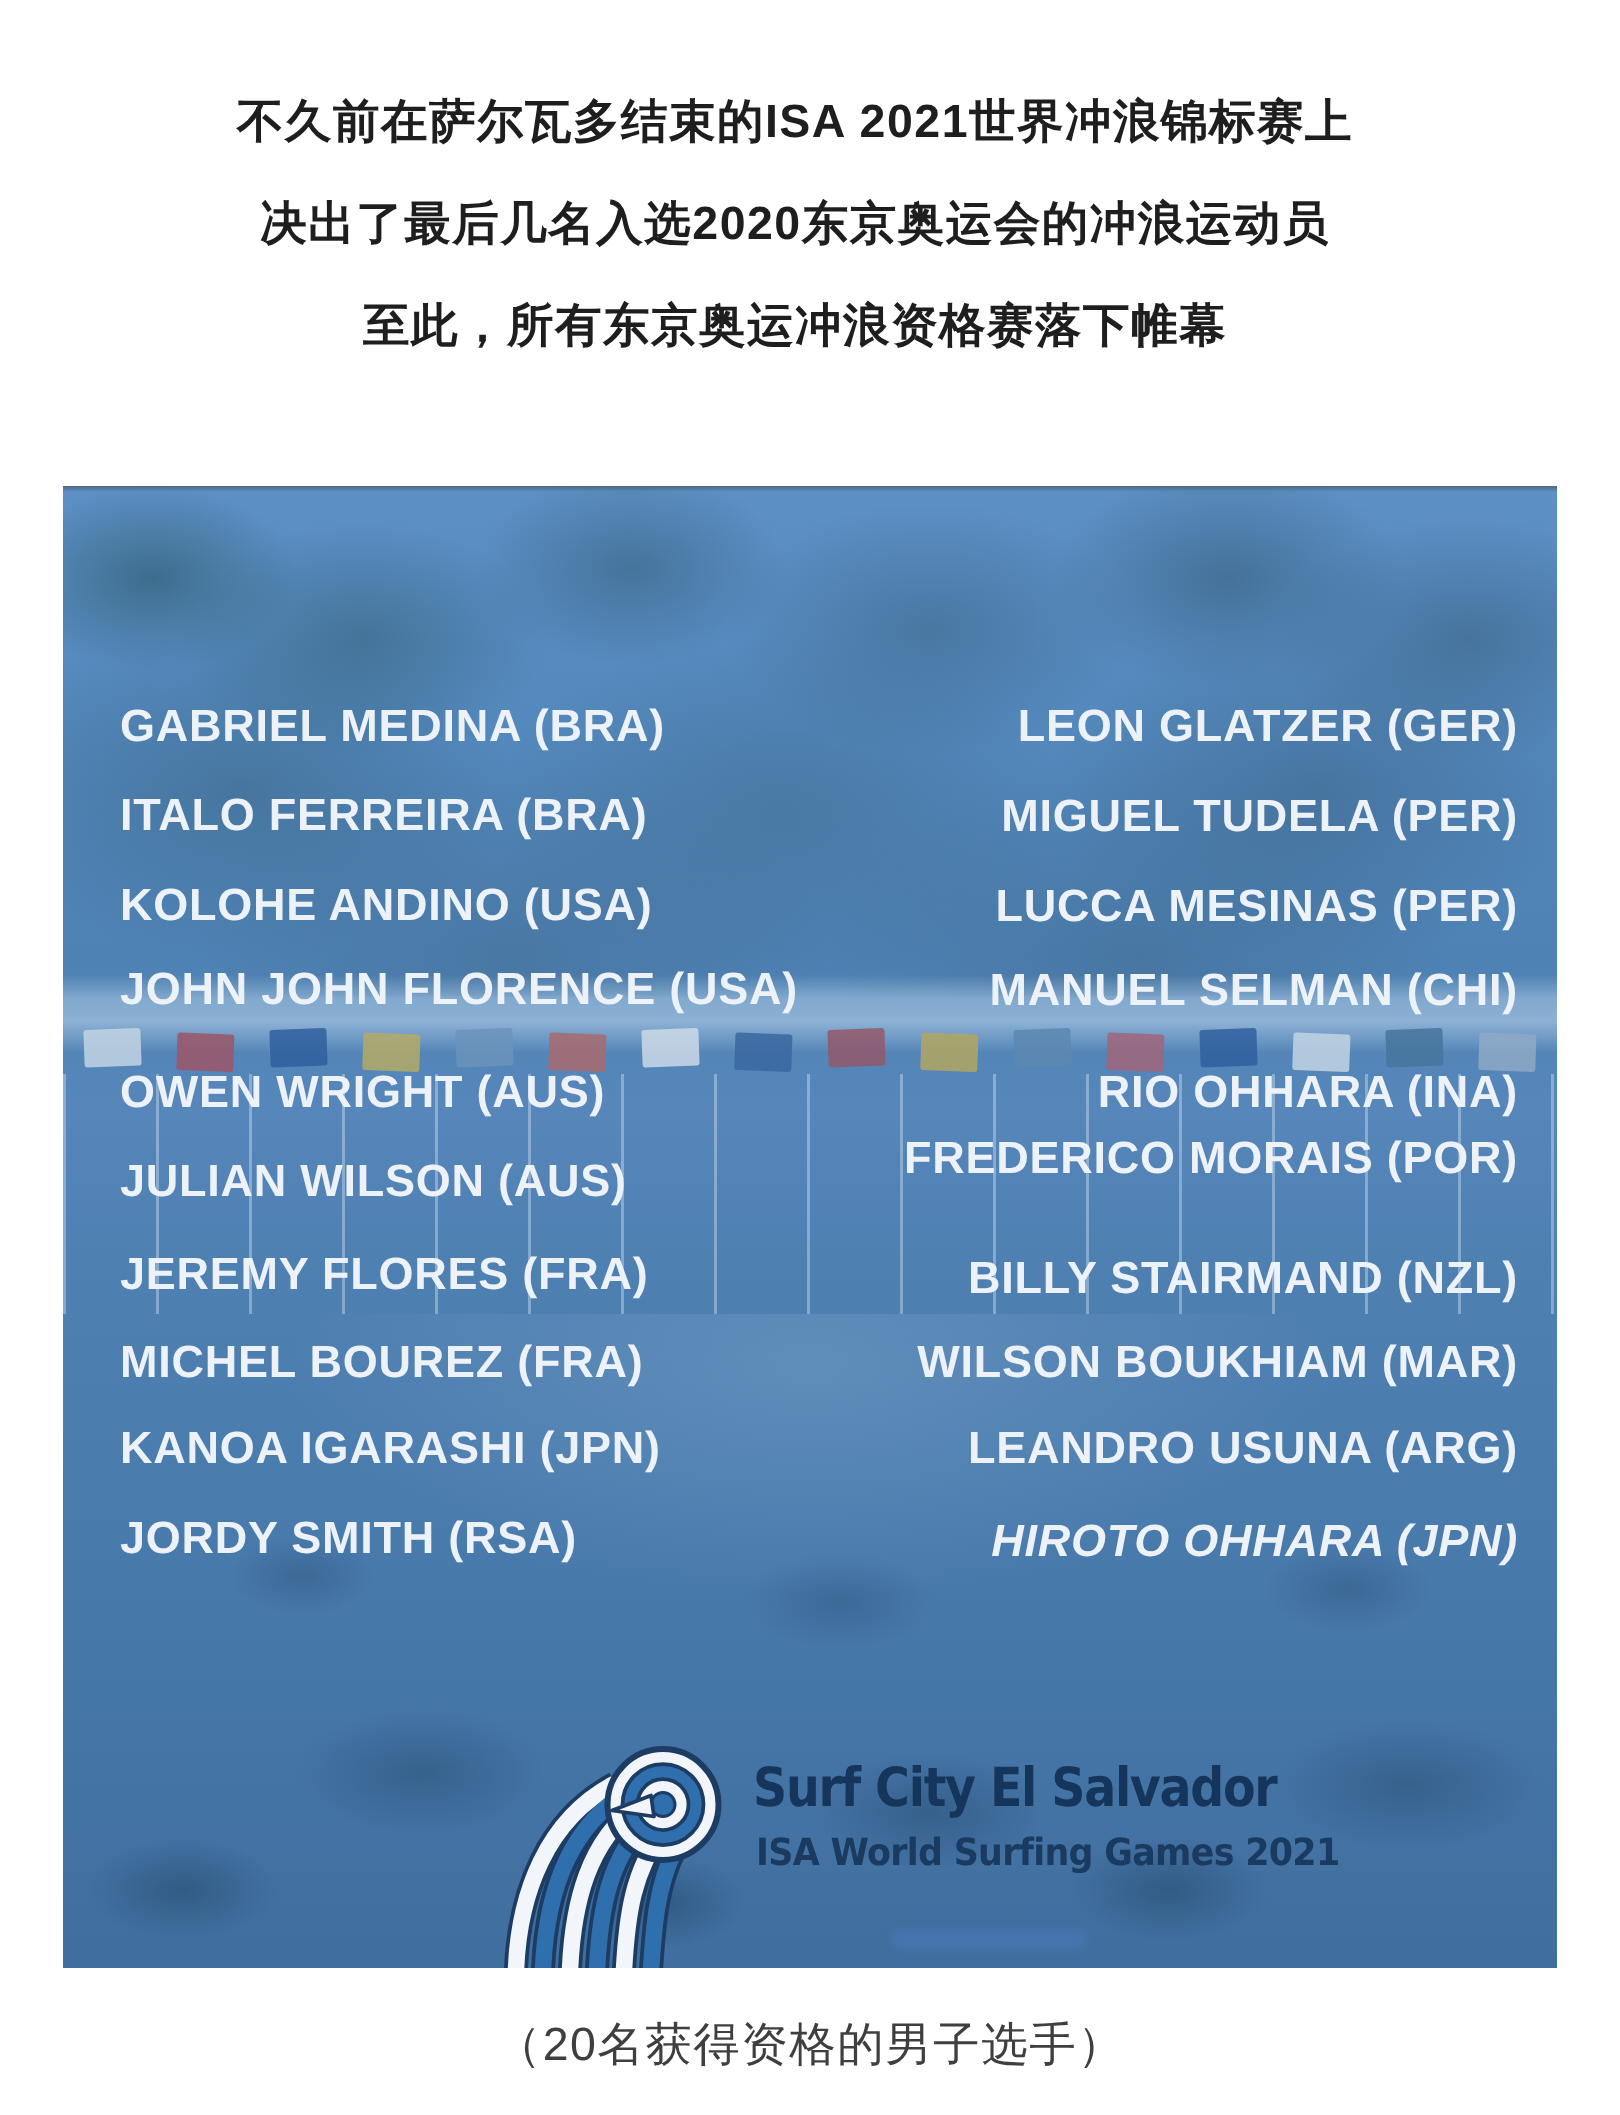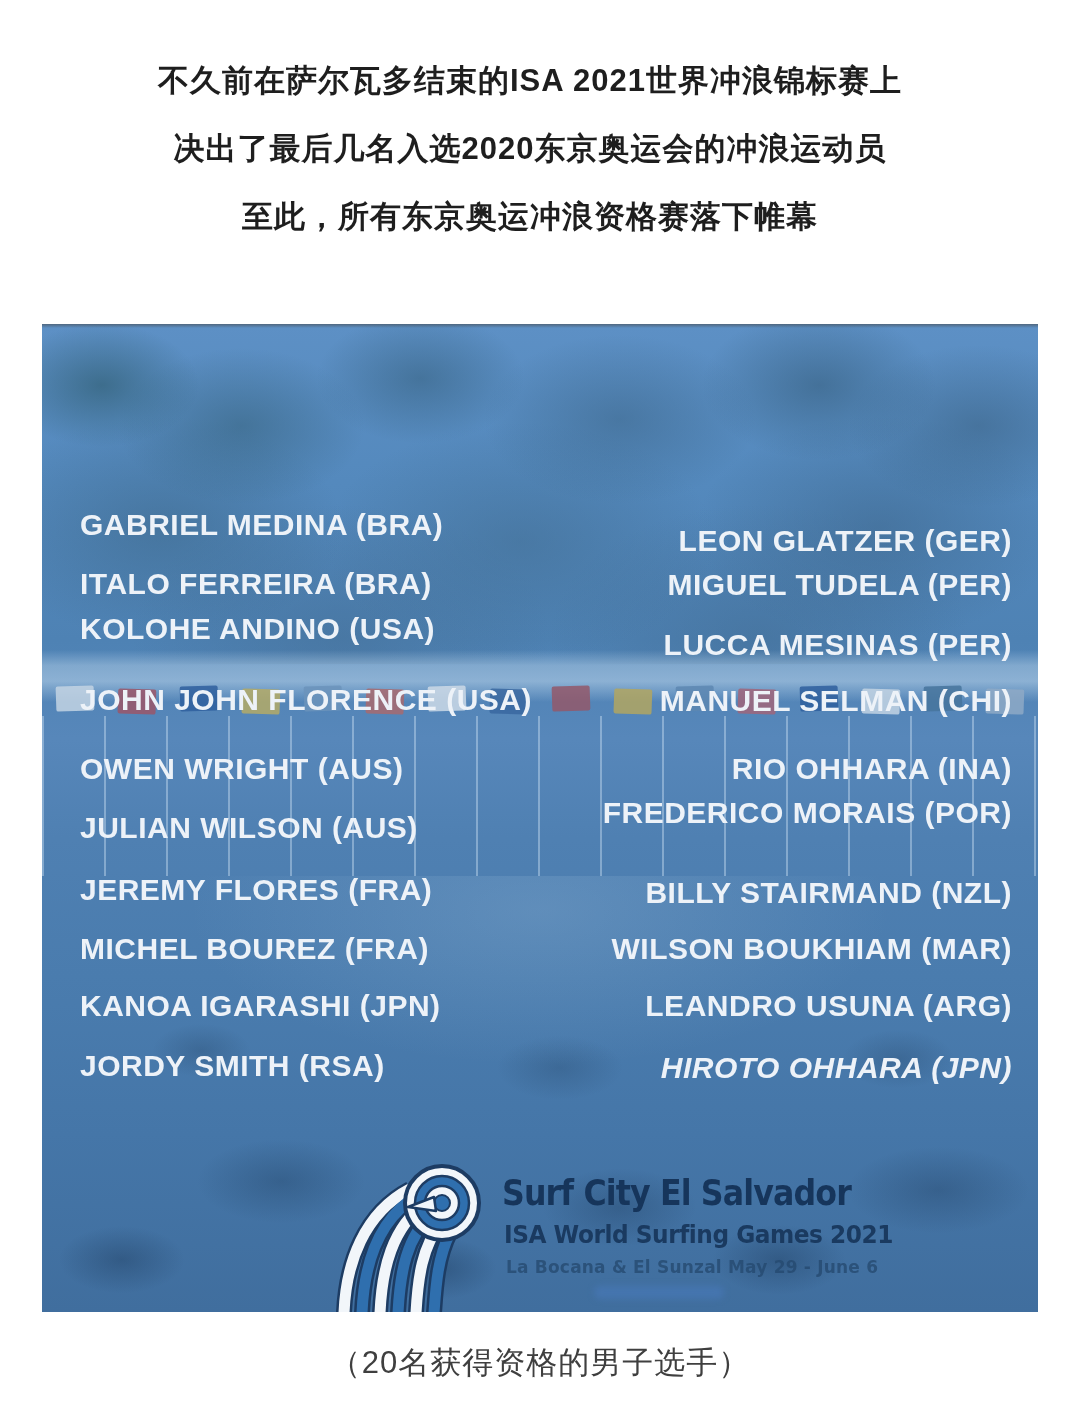--- a/index.html
+++ b/index.html
@@ -67,28 +67,28 @@
       radial-gradient(95px 50px at 74% 88%, rgba(28,58,92,.4), transparent 70%),
       radial-gradient(130px 62px at 90% 72%, rgba(32,62,96,.35), transparent 70%),
       radial-gradient(70px 38px at 16% 40%, rgba(34,66,100,.3), transparent 70%),
       radial-gradient(90px 46px at 52% 44%, rgba(34,66,100,.28), transparent 70%),
       radial-gradient(80px 42px at 86% 42%, rgba(34,66,100,.3), transparent 70%);
   }
 
   
   .name{
     position:absolute;font-weight:bold;font-size:30px;color:#edf2f8;
-    letter-spacing:.5px;white-space:nowrap;margin-top:40px;
+    letter-spacing:.5px;white-space:nowrap;
   }
   .lc .name{left:38px;}
   .rc .name{right:26px;text-align:right;}
-  .lc .i1{top:144px;} .lc .i2{top:203px;} .lc .i3{top:248px;text-align:center;} .lc .i4{top:319px;}
+  .lc .i1{top:144px;} .lc .i2{top:203px;} .lc .i3{top:263px;text-align:center;} .lc .i4{top:319px;}
   .lc .i5{top:388px;} .lc .i6{top:447px;} .lc .i7{top:509px;} .lc .i8{top:568px;}
   .lc .i9{top:625px;} .lc .i10{top:685px;}
-  .rc .i1{top:160px;} .rc .i2{top:204px;} .rc .i3{top:264px;} .rc .i4{top:320px;}
+  .rc .i1{top:144px;} .rc .i2{top:204px;} .rc .i3{top:264px;} .rc .i4{top:320px;}
   .rc .i5{top:388px;} .rc .i6{top:432px;} .rc .i7{top:512px;} .rc .i8{top:568px;}
   .rc .i9{top:625px;text-align:right;} .rc .i10{top:687px;font-style:italic;}
 
   
   .wave-logo{position:absolute;left:288px;top:828px;width:160px;height:162px;}
   .logo-title{
     position:absolute;left:460px;top:848px;font-size:36px;font-weight:bold;
     color:#16355b;letter-spacing:-1px;transform:scaleX(.88);transform-origin:left;
     white-space:nowrap;font-family:"DejaVu Sans",sans-serif;
   }
@@ -188,17 +188,16 @@
     </g>
 
     <circle cx="112" cy="50" r="37" fill="#f2f6fa" stroke="#1d3c63" stroke-width="4"></circle>
     <circle cx="112" cy="50" r="27" fill="#2f6fae" stroke="#1d3c63" stroke-width="2.5"></circle>
     <circle cx="112" cy="50" r="17" fill="#f2f6fa" stroke="#1d3c63" stroke-width="2.5"></circle>
     <circle cx="112" cy="50" r="8" fill="#2f6fae" stroke="#1d3c63" stroke-width="2"></circle>
     <path d="M78,54 L104,44 L106,58 Z" fill="#f2f6fa" stroke="#1d3c63" stroke-width="2.5" stroke-linejoin="round"></path>
   </svg>
   <div class="logo-title">Surf City El Salvador</div>
   <div class="logo-subtitle">ISA World Surfing Games 2021</div>
-  <div class="logo-detail">La Bocana &amp; El Sunzal   May 29 - June 6</div>
   <div class="watermark-smudge"></div>
 </div>
 
 <div class="caption">（20名获得资格的男子选手）</div>
 
 </body></html>

